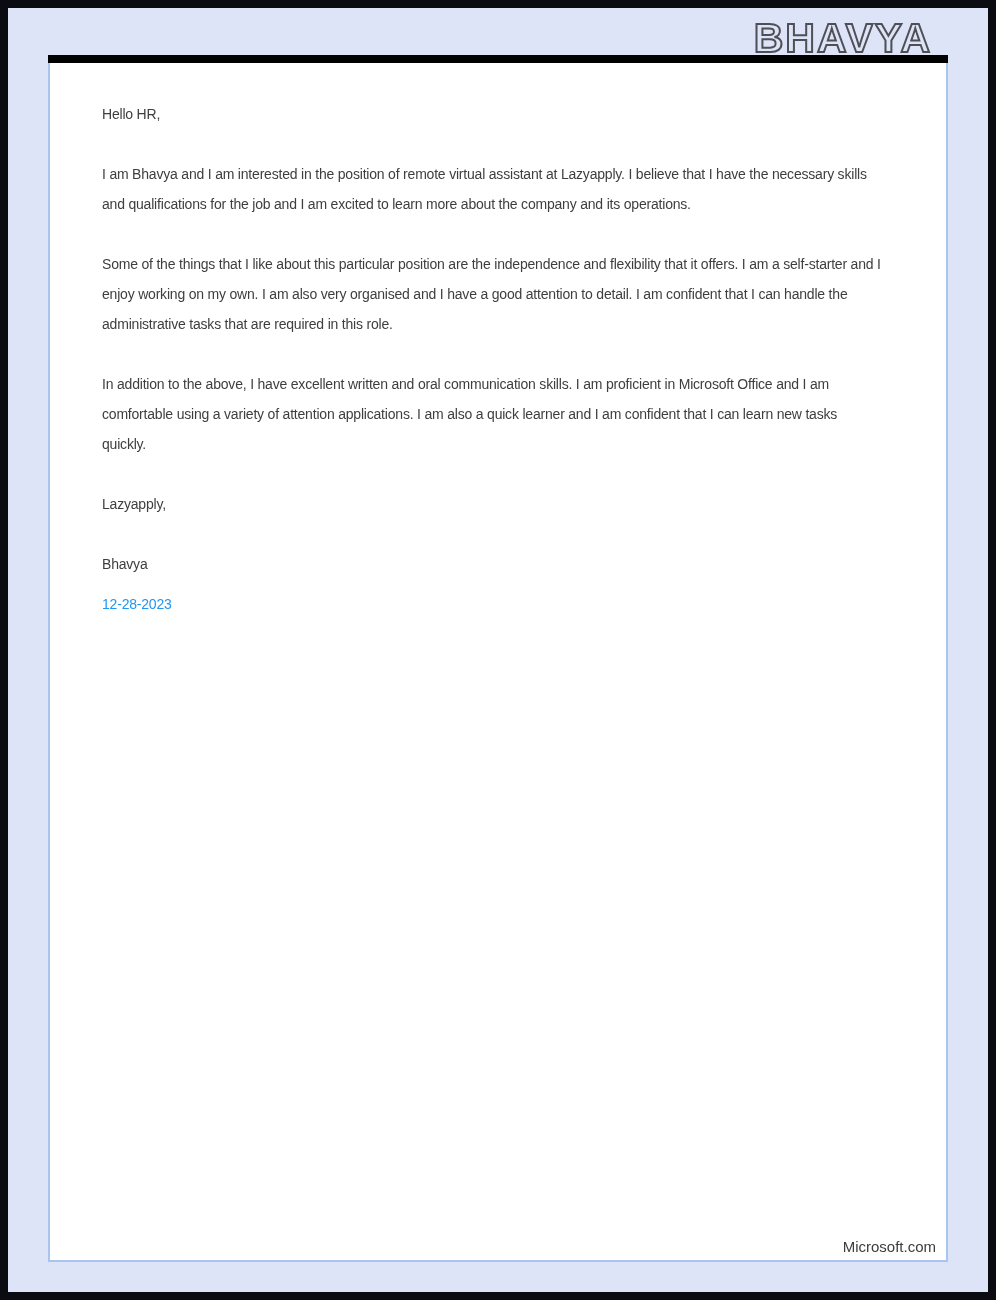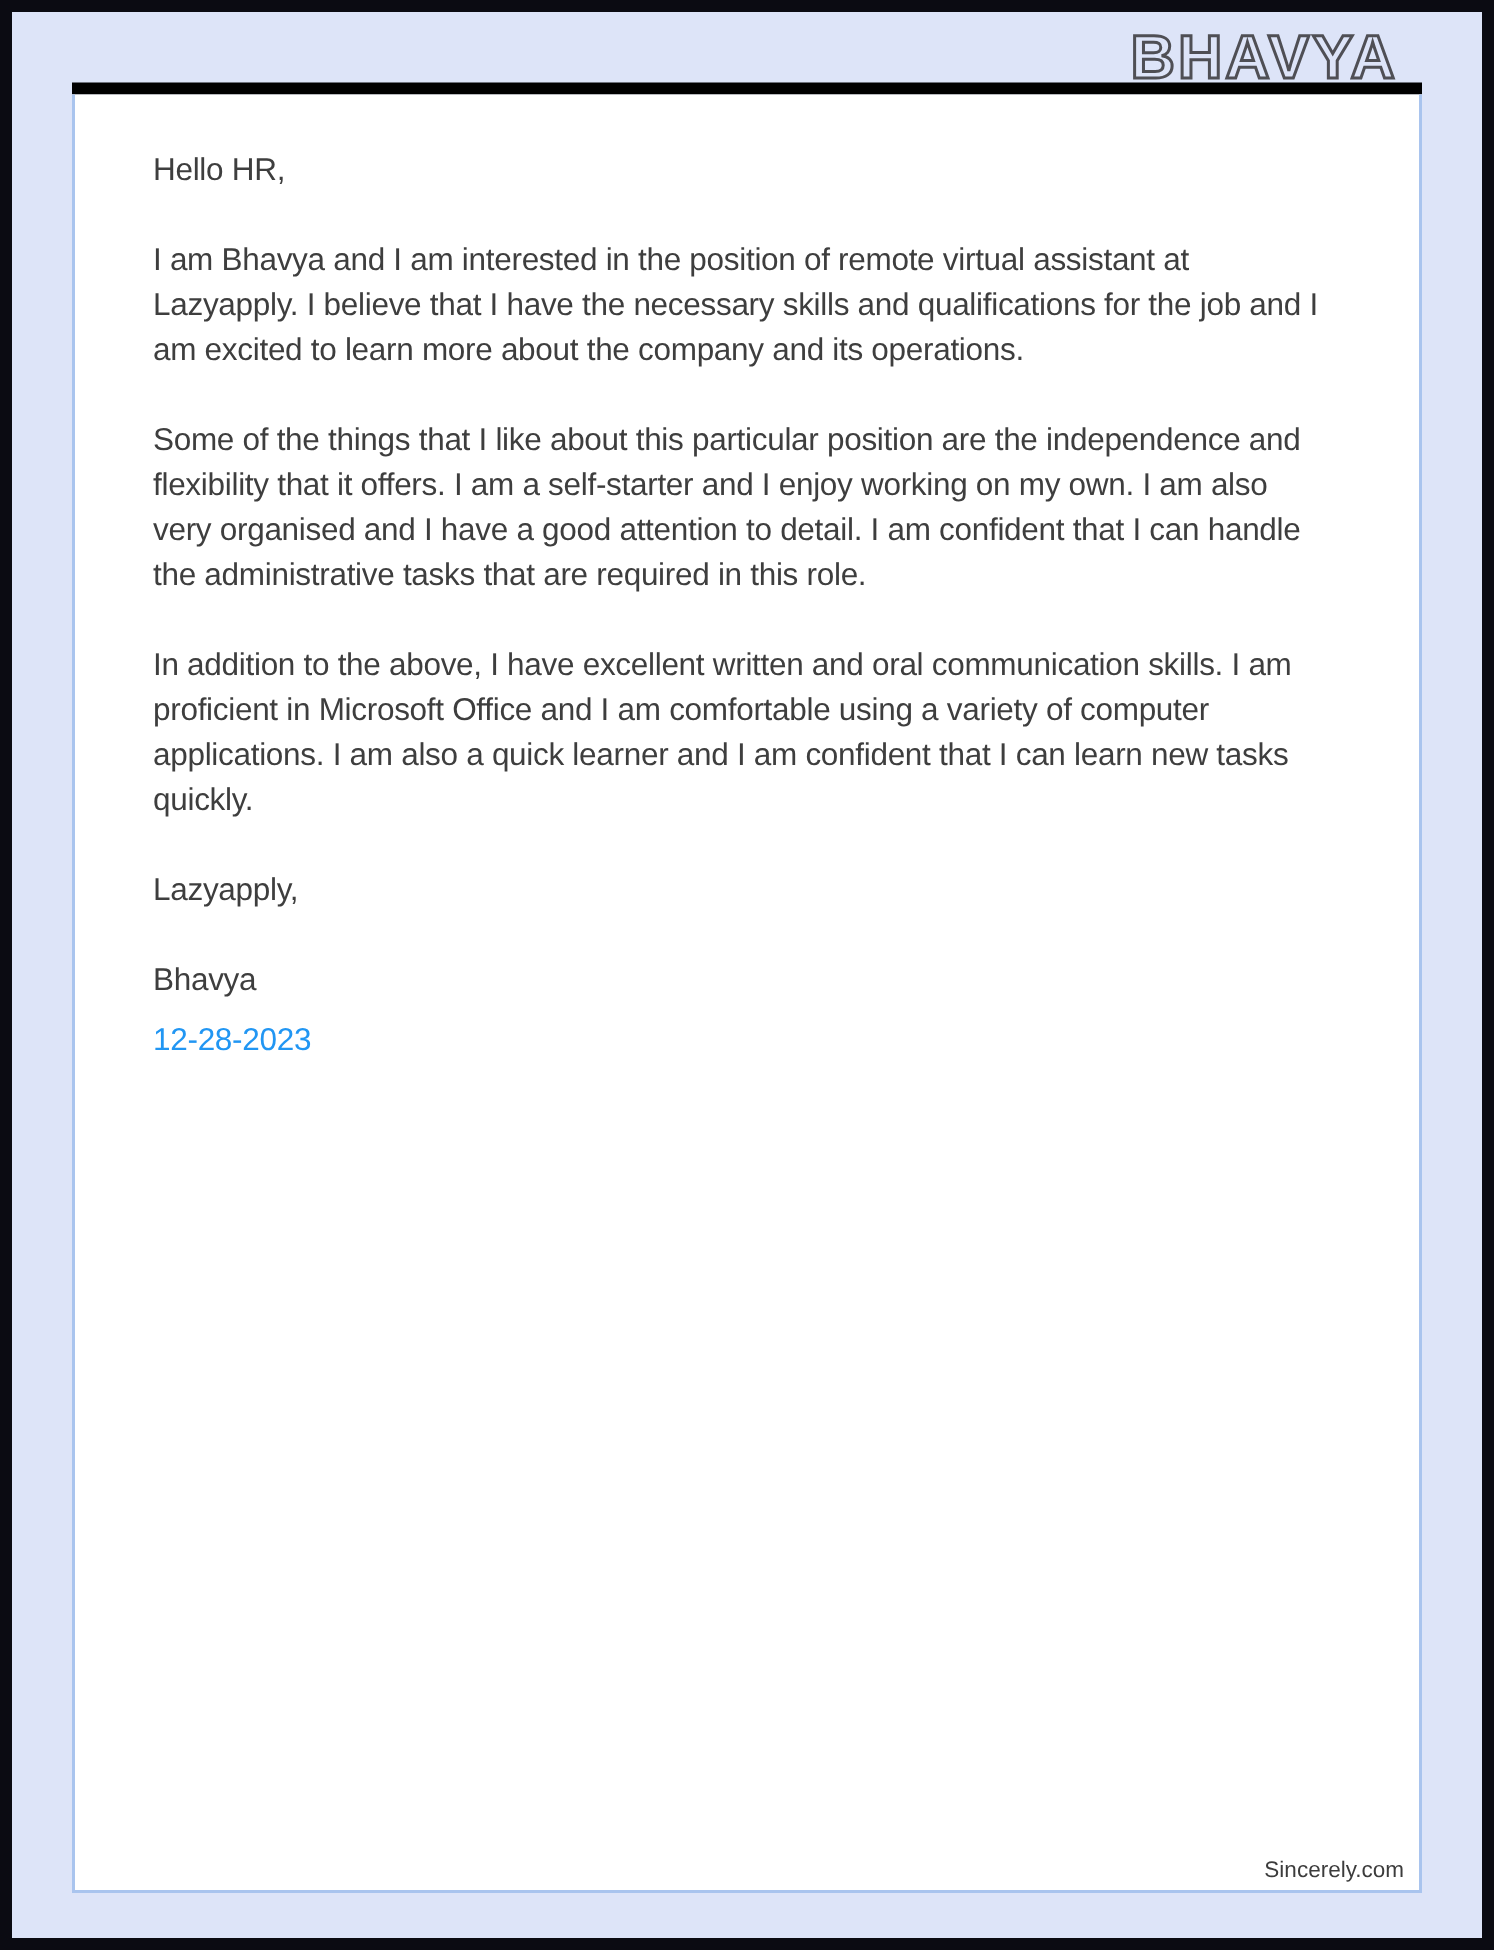--- a/index.html
+++ b/index.html
@@ -37,21 +37,21 @@
   .page {
     position: relative;
     background: #ffffff;
     border: 2px solid #a9c4ee;
     border-top: none;
     height: 1199px;
     padding: 36px 64px 0 52px;
   }
   .letter {
     color: #3e3e3e;
-    font-size: 21px;
+    font-size: 14px;
     line-height: 30px;
     letter-spacing: -0.2px;
   }
   .letter p { margin: 0 0 30px 0; }
   .letter p.signature { margin-bottom: 10px; }
   .letter p.date {
     color: #2196f3;
     margin-bottom: 0;
     cursor: pointer;
   }
@@ -68,20 +68,20 @@
 
 <div class="logo">BHAVYA</div>
 
 <div class="sheet">
   <div class="accent-bar"></div>
   <div class="page">
     <div class="letter">
       <p>Hello HR,</p>
       <p>I am Bhavya and I am interested in the position of remote virtual assistant at Lazyapply. I believe that I have the necessary skills and qualifications for the job and I am excited to learn more about the company and its operations.</p>
       <p>Some of the things that I like about this particular position are the independence and flexibility that it offers. I am a self-starter and I enjoy working on my own. I am also very organised and I have a good attention to detail. I am confident that I can handle the administrative tasks that are required in this role.</p>
-      <p>In addition to the above, I have excellent written and oral communication skills. I am proficient in Microsoft Office and I am comfortable using a variety of computer applications. I am also a quick learner and I am confident that I can learn new tasks quickly.</p>
+      <p>In addition to the above, I have excellent written and oral communication skills. I am proficient in Microsoft Office and I am comfortable using a variety of attention applications. I am also a quick learner and I am confident that I can learn new tasks quickly.</p>
       <p>Lazyapply,</p>
       <p class="signature">Bhavya</p>
       <p class="date">12-28-2023</p>
     </div>
-    <div class="watermark">Sincerely.com</div>
+    <div class="watermark">Microsoft.com</div>
   </div>
 </div>
 
 </body></html>

